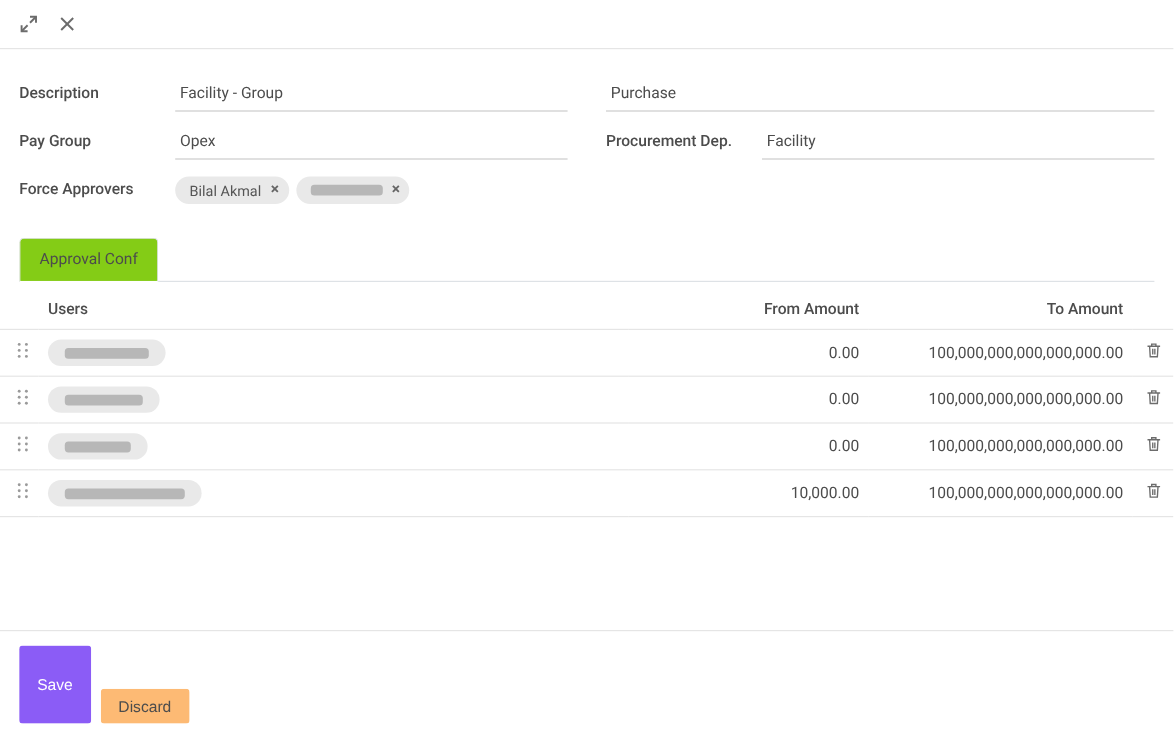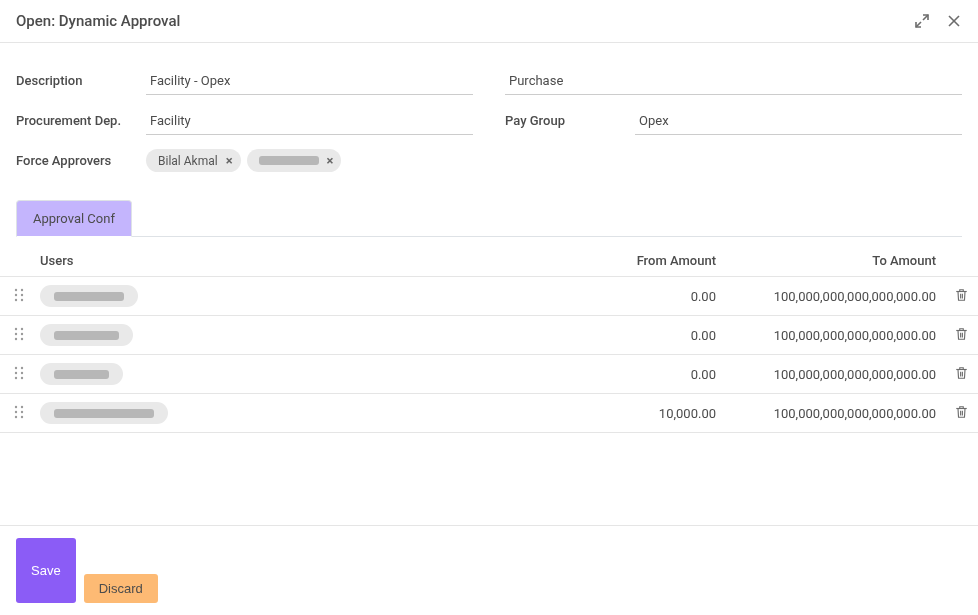--- a/index.html
+++ b/index.html
@@ -116,21 +116,21 @@
     .tab-bar {
       display: flex;
       border-bottom: 1px solid #dee2e6;
     }
     .tab {
       padding: 10px 16px;
       font-size: 13px;
       color: #4c4c4c;
       border: 1px solid #dee2e6;
       border-bottom: none;
-      background: #c4b5fd;
+      background: #84cc16;
       border-top-left-radius: 4px;
       border-top-right-radius: 4px;
       margin-bottom: -1px;
       position: relative;
       z-index: 1;
     }
     .tab.active {
       border-bottom: 1px solid #fff;
     }
     .approval-table {
@@ -211,21 +211,20 @@
       margin-top: 36px;
     }
     .drag-svg { width: 10px; height: 14px; }
     .trash-svg { width: 13px; height: 14px; }
   </style>
 </head>
 <body>
 
 <div class="dialog">
   <div class="dialog-header">
-    <div class="dialog-title">Open: Dynamic Approval</div>
     <div class="dialog-actions-top">
       <span class="icon-btn">
         <svg width="16" height="16" viewBox="0 0 16 16" fill="none" stroke="currentColor" stroke-width="1.6">
           <path d="M9 2 H14 V7"></path>
             <path d="M14 2 L9 7"></path>
           <path d="M7 14 H2 V9"></path>
             <path d="M2 14 L7 9"></path>
         </svg>
       </span>
       <span class="icon-btn">
@@ -234,32 +233,32 @@
             <path d="M13 3 L3 13"></path>
         </svg>
       </span>
     </div>
   </div>
 
   <div class="dialog-body">
     <div class="form-grid">
       <div class="form-row">
         <div class="form-label">Description</div>
-        <div class="form-field">Facility - Opex</div>
+        <div class="form-field">Facility - Group</div>
       </div>
       <div class="form-row">
         <div class="form-field">Purchase</div>
+      </div>
+      <div class="form-row">
+        <div class="form-label">Pay Group</div>
+        <div class="form-field">Opex</div>
       </div>
       <div class="form-row">
         <div class="form-label">Procurement Dep.</div>
         <div class="form-field">Facility</div>
-      </div>
-      <div class="form-row">
-        <div class="form-label">Pay Group</div>
-        <div class="form-field">Opex</div>
       </div>
       <div class="form-row full-row">
         <div class="form-label">Force Approvers</div>
         <div class="tags-field" id="tags-container">
             <span class="tag">
               <span>Bilal Akmal</span>
               <span class="tag-remove">×</span>
             </span>
             <span class="tag">
               <span class="redacted" style="width: 60px;"></span>

